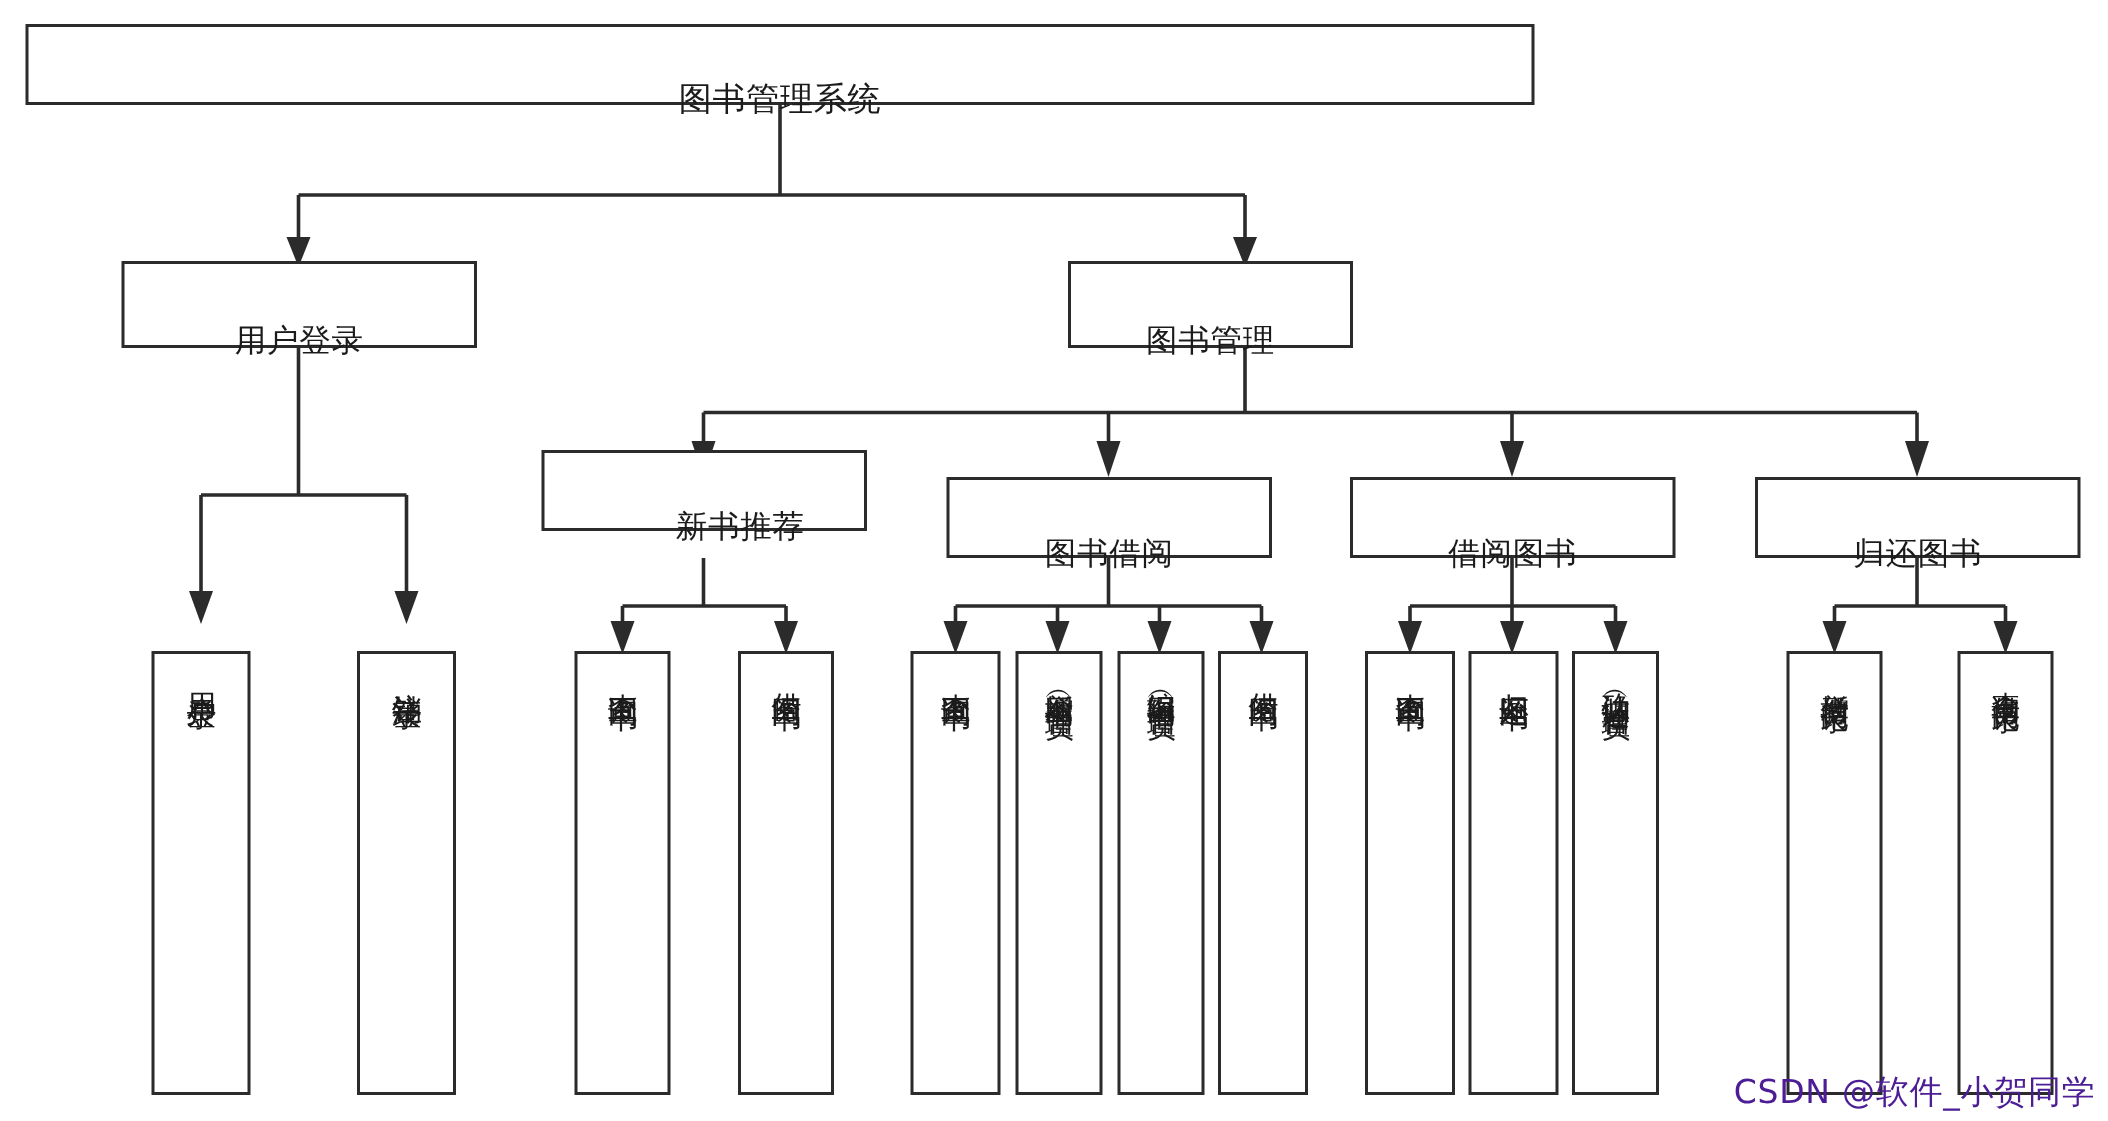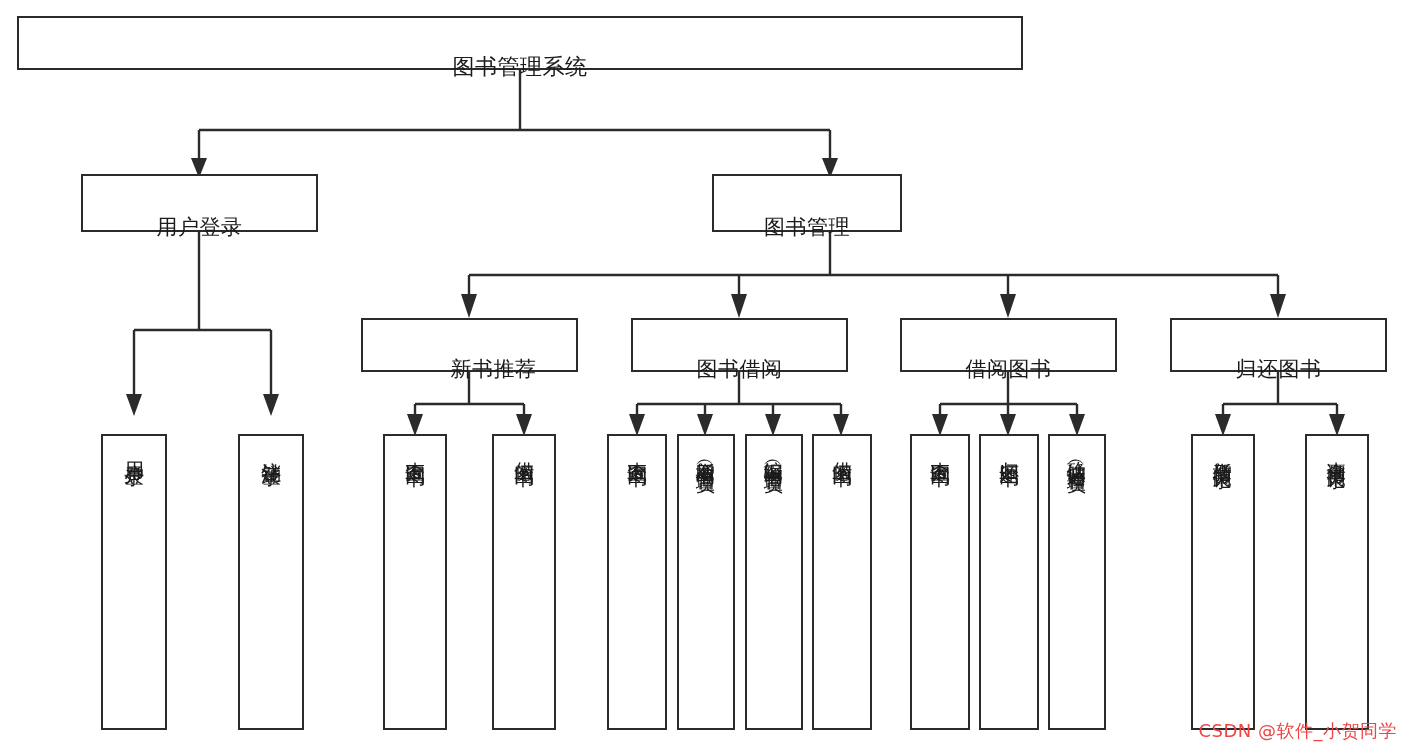--- a/index.html
+++ b/index.html
@@ -66,22 +66,22 @@
   }
   svg#wires path, svg#wires line {
     stroke: #2b2b2b;
     stroke-width: 2.4;
     fill: none;
   }
   .watermark {
     position: absolute;
     right: 8px;
     bottom: 4px;
-    font-size: 18px;
-    color: #ef4444;
+    font-size: 22px;
+    color: #4c1d95;
     letter-spacing: 0.5px;
     white-space: nowrap;
     font-family: "DejaVu Sans", "Liberation Sans", sans-serif;
   }
 </style>
 </head>
 <body>
 
 <div id="canvas">
 
@@ -154,21 +154,21 @@
     <span class="label">图书管理系统</span>
   </div>
 
   <div class="node horiz" style="left:81px; top:174px; width:237px; height:58px;">
     <span class="label">用户登录</span>
   </div>
   <div class="node horiz" style="left:712px; top:174px; width:190px; height:58px;">
     <span class="label">图书管理</span>
   </div>
 
-  <div class="node horiz" style="left:361px; top:318px; width:217px; height:54px;padding-left:48px;">
+  <div class="node horiz" style="left:361px; top:300px; width:217px; height:54px;padding-left:48px;">
     <span class="label">新书推荐</span>
   </div>
   <div class="node horiz" style="left:631px; top:318px; width:217px; height:54px;">
     <span class="label">图书借阅</span>
   </div>
   <div class="node horiz" style="left:900px; top:318px; width:217px; height:54px;">
     <span class="label">借阅图书</span>
   </div>
   <div class="node horiz" style="left:1170px; top:318px; width:217px; height:54px;">
     <span class="label">归还图书</span>

